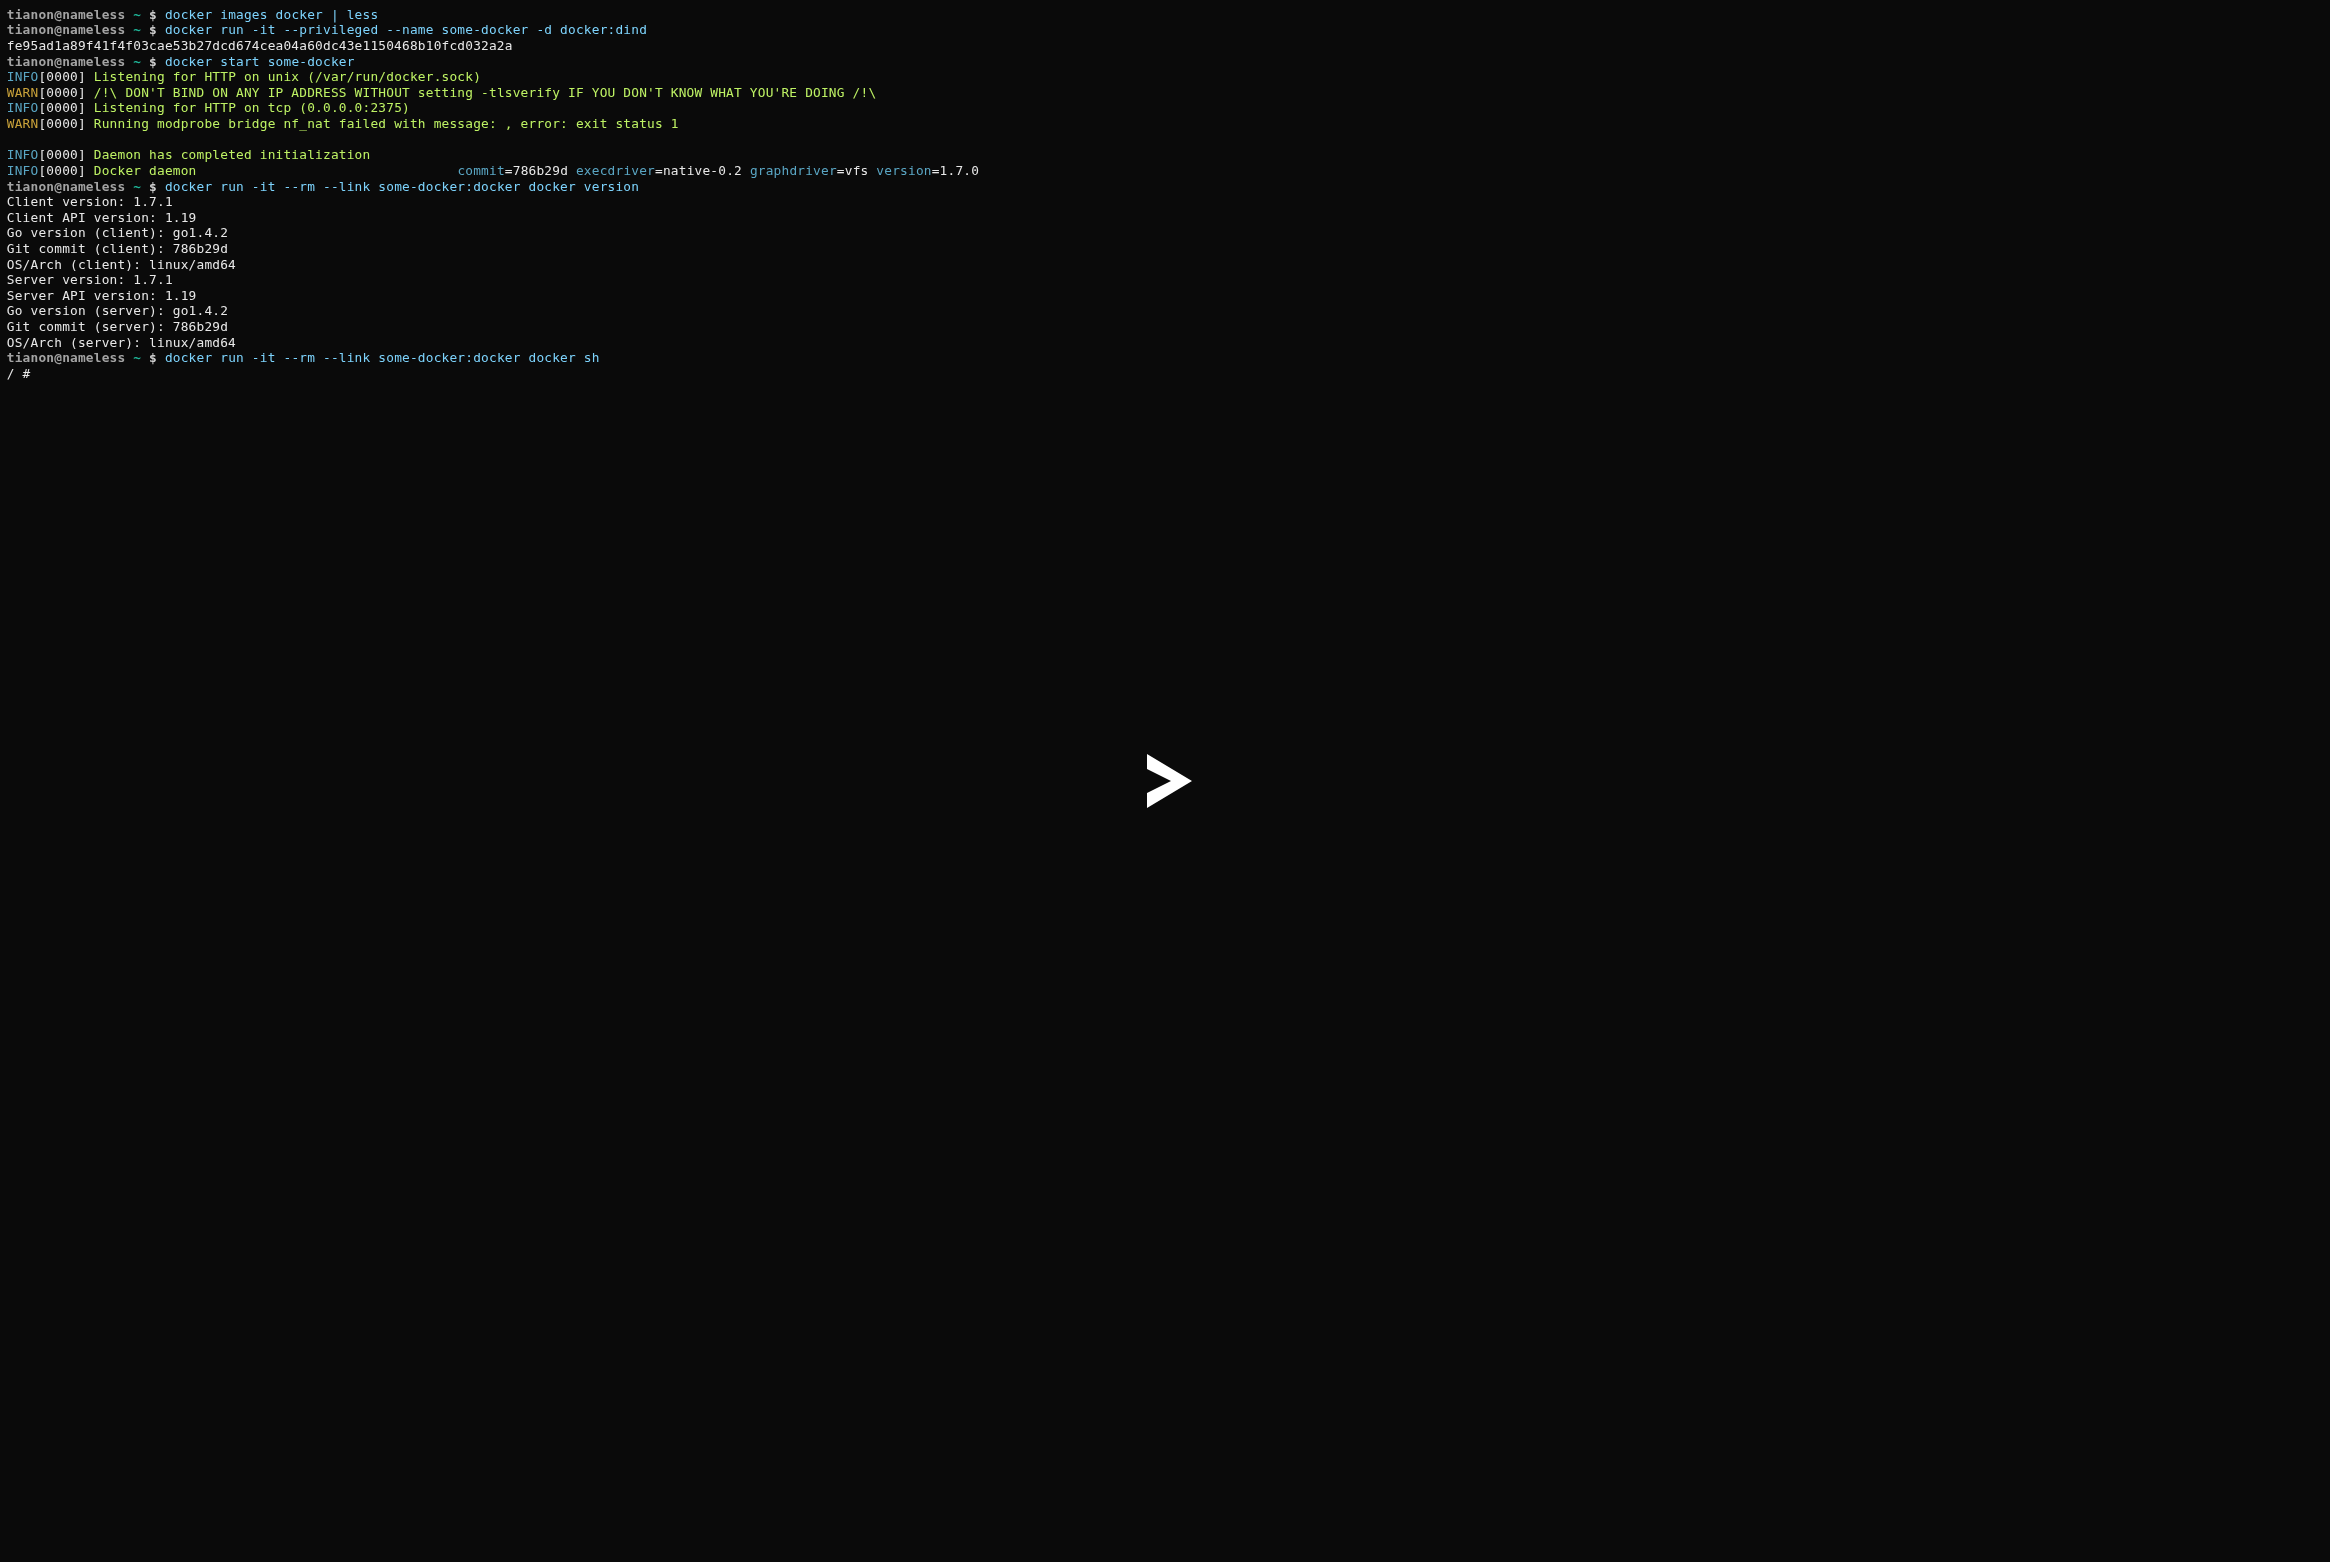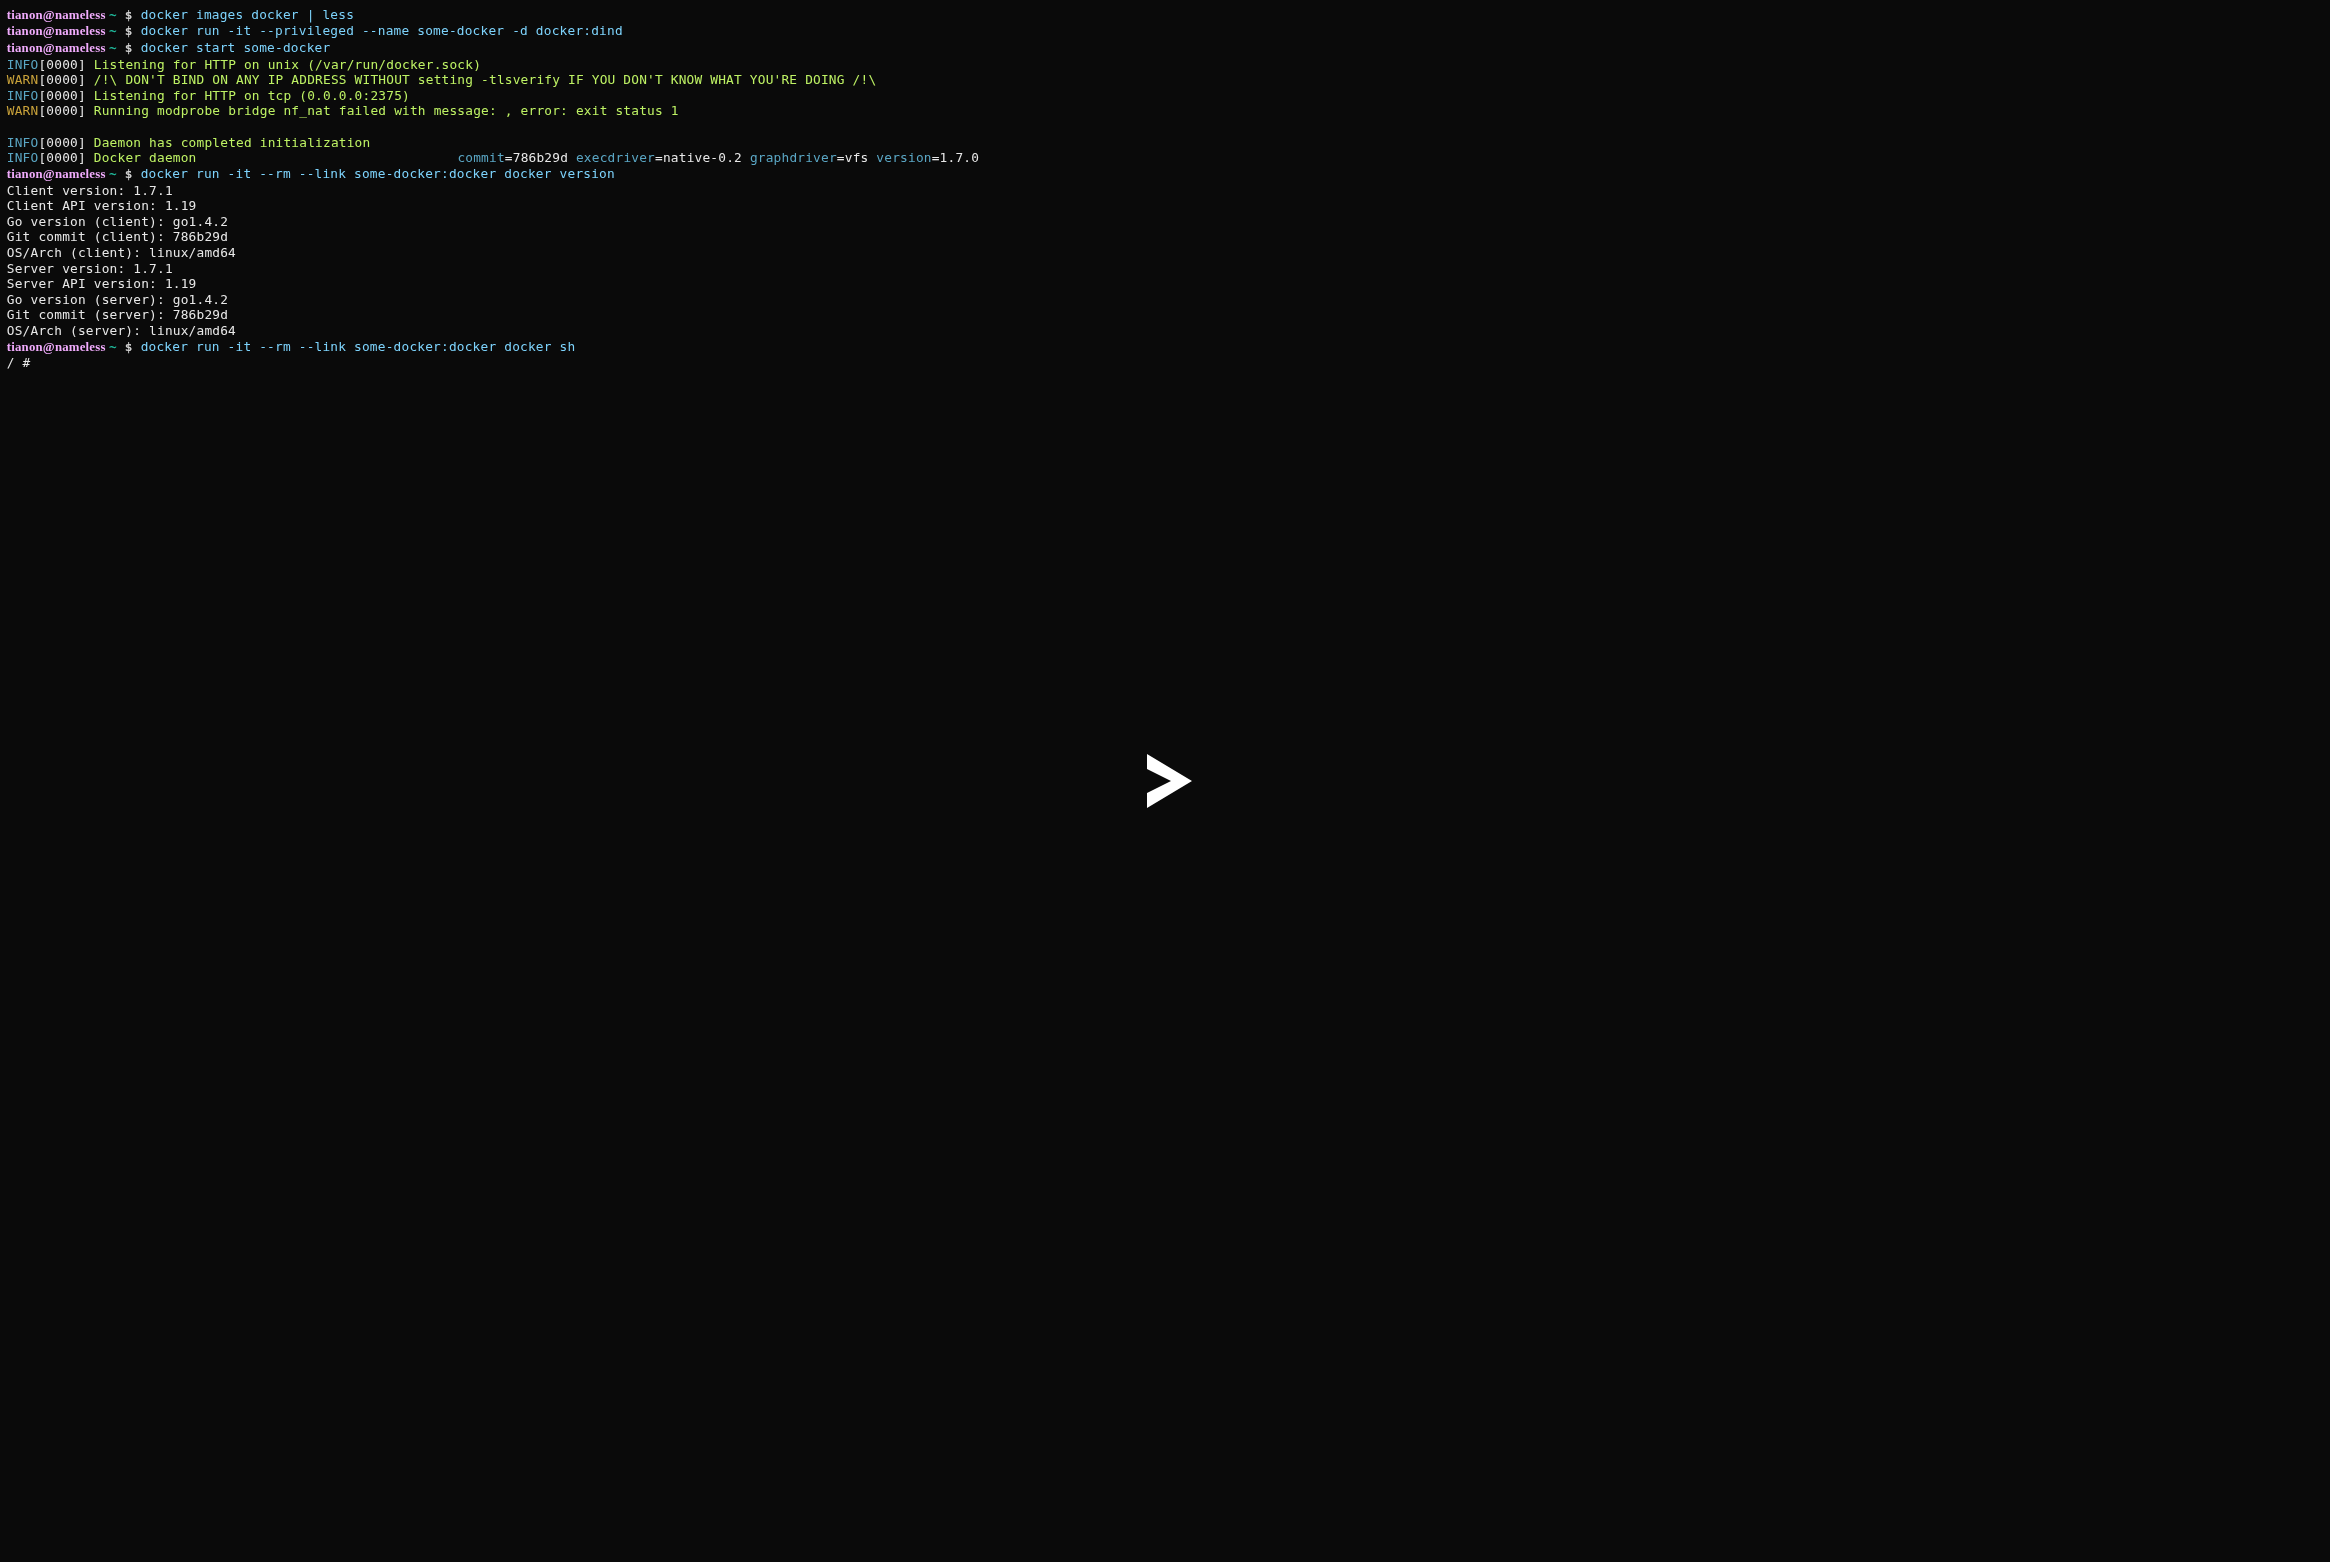--- a/index.html
+++ b/index.html
@@ -10,21 +10,21 @@
       line-height: 1.22;
       color: #e8e8e8;
       padding: 6.8px;
       letter-spacing: 0.2px;
       width: 2330px;
       height: 1562px;
       overflow: hidden;
       position: relative;
     }
     .line { white-space: pre; }
-    .prompt-user { color: #f0abfc; font-weight: bold; font-family: Liberation Serif, serif; }
+    .prompt-user { color: #a3a3a3; font-weight: bold; }
     .prompt-tilde { color: #1fb89a; font-weight: bold; }
     .prompt-dollar { color: #d0d0d0; font-weight: bold; }
     .cmd { color: #7dd3fc; }
     .info { color: #5aa6c4; }
     .warn { color: #c9a23a; }
     .timestamp { color: #e8e8e8; margin-top: 20px; }
     .msg { color: #bef264; }
     .kvkey { color: #5aa6c4; margin-top: 44px; }
     .kvval { color: #e8e8e8; text-align: right; }
     .output { color: #e8e8e8; }
@@ -43,20 +43,21 @@
   </style>
 </head>
 <body>
 
 <div>
 
   <div class="line"><span class="prompt-user">tianon@nameless</span><span class="prompt-user"> </span><span class="prompt-tilde">~</span><span class="prompt-dollar"> </span><span class="prompt-dollar">$</span><span> </span><span class="cmd">docker images docker | less</span></div>
 
   <div class="line"><span class="prompt-user">tianon@nameless</span><span class="prompt-user"> </span><span class="prompt-tilde">~</span><span class="prompt-dollar"> </span><span class="prompt-dollar">$</span><span> </span><span class="cmd">docker run -it --privileged --name some-docker -d docker:dind</span></div>
 
+  <div class="line output">fe95ad1a89f41f4f03cae53b27dcd674cea04a60dc43e1150468b10fcd032a2a</div>
 
   <div class="line"><span class="prompt-user">tianon@nameless</span><span class="prompt-user"> </span><span class="prompt-tilde">~</span><span class="prompt-dollar"> </span><span class="prompt-dollar">$</span><span> </span><span class="cmd">docker start some-docker</span></div>
 
   <div class="line"><span class="info">INFO</span><span class="timestamp">[0000]</span><span> </span><span class="msg">Listening for HTTP on unix (/var/run/docker.sock)</span></div>
 
   <div class="line"><span class="warn">WARN</span><span class="timestamp">[0000]</span><span> </span><span class="msg">/!\ DON'T BIND ON ANY IP ADDRESS WITHOUT setting -tlsverify IF YOU DON'T KNOW WHAT YOU'RE DOING /!\</span></div>
 
   <div class="line"><span class="info">INFO</span><span class="timestamp">[0000]</span><span> </span><span class="msg">Listening for HTTP on tcp (0.0.0.0:2375)</span></div>
 
   <div class="line"><span class="warn">WARN</span><span class="timestamp">[0000]</span><span> </span><span class="msg">Running modprobe bridge nf_nat failed with message: , error: exit status 1</span></div>

